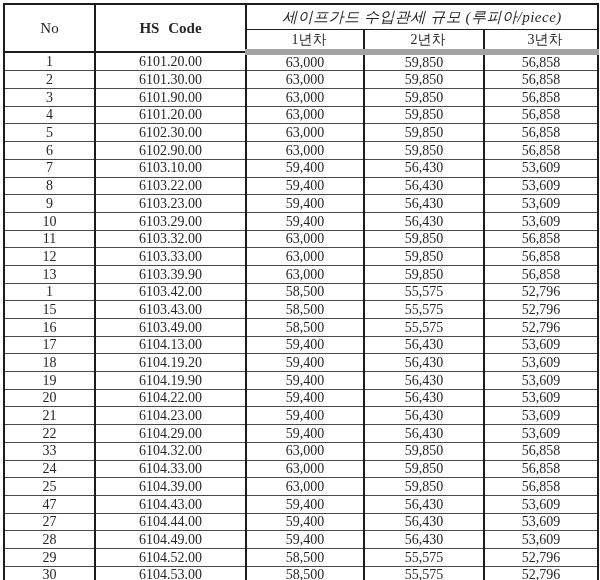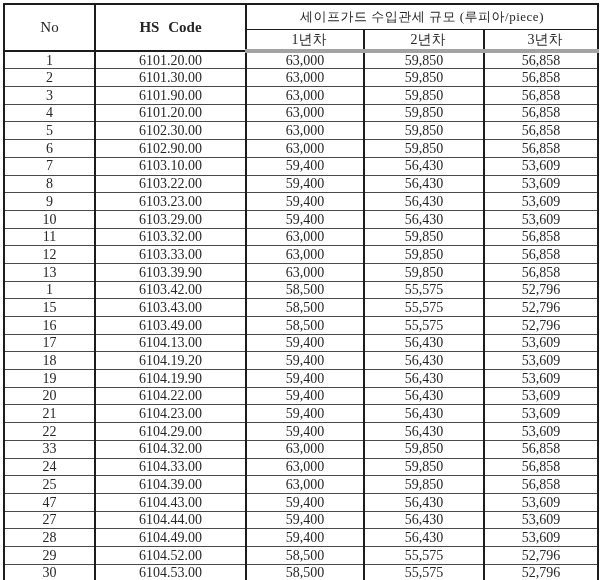--- a/index.html
+++ b/index.html
@@ -38,28 +38,29 @@
   .th-no, .th-hs {
     font-size: 15px;
     border-bottom: 2px solid #1c1c1c;
   }
   .th-hs {
     word-spacing: 5px;
     font-weight: bold;
   }
   .th-group {
     height: 24px;
-    font-size: 13px;
+    font-size: 15px;
     letter-spacing: 0.5px;
     border-bottom: 1px solid #1c1c1c;
+    font-style: italic;
   }
   .subhead th {
     height: 19px;
     font-size: 14px;
-    border-bottom: 4px solid #a3a3a3;
+    border-bottom: 6px solid #a3a3a3;
     padding-left: 8px;
   }
   tbody tr {
     height: 17.7px;
   }
   tbody td {
     font-size: 14px;
     border-top: 1px solid #4a4a4a;
     border-bottom: 1px solid #4a4a4a;
   }

